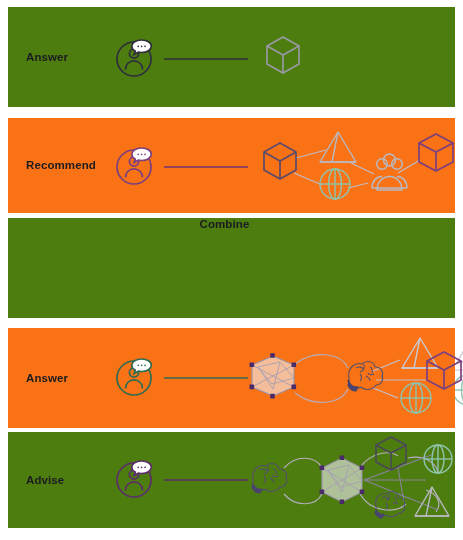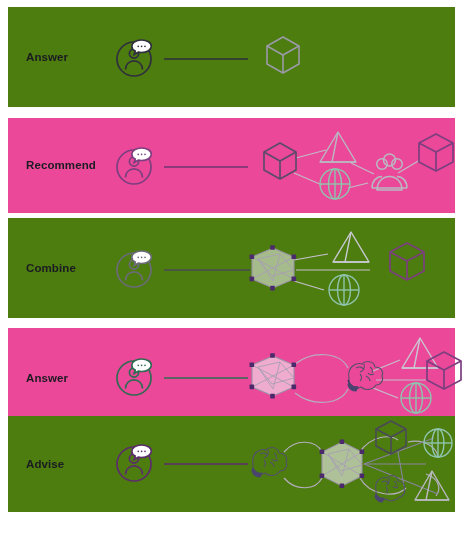--- a/index.html
+++ b/index.html
@@ -12,21 +12,21 @@
   #page{position:relative;width:463px;height:540px;}
 
   .row{
     position:absolute;
     left:8px;
     width:447px;
     display:flex;
     align-items:center;
   }
   .row.shaded{background:#4d7c0f;}
-  .row.plain{background:#ec4899;}
+  .row.plain{background:#f97316;}
 
   .row-label{
     width:100px;
     padding-left:18px;
     box-sizing:border-box;
     font-size:11.5px;
     font-weight:bold;
     color:#1b1b22;
     letter-spacing:0.1px;
     line-height:1.1;
@@ -124,21 +124,21 @@
 
         <g stroke="#7b3f7f" stroke-width="1.7" fill="none" stroke-linejoin="round">
           <path d="M311 25l17-9 17 9v19l-17 9-17-9z"></path>
           <path d="M311 25l17 9 17-9"></path>
           <path d="M328 34v19"></path>
         </g>
       </svg>
     </div>
   </div>
 
-  <div class="row shaded" style="top:218px;height:100px;">
+  <div class="row shaded" style="top:218px;height:100px;flex-direction:column;">
     <div class="row-label">Combine</div>
     <div class="row-figure">
       <svg width="347" height="100" viewBox="0 0 347 100" fill="none">
         <g stroke="#6b6b78" stroke-width="1.7" fill="none">
           <circle cx="26" cy="52" r="17"></circle>
           <circle cx="26" cy="46.5" r="4.6"></circle>
           <path d="M17.5 62.5c0-5.2 3.8-8.6 8.5-8.6s8.5 3.4 8.5 8.6"></path>
           <path d="M33.5 33c5.6 0 9.8 2.6 9.8 6.2s-4.2 6.3-9.8 6.3c-1.2 0-2.3-.1-3.3-.3l-4.1 2.2 1.1-3.3c-2.1-1.1-3.4-2.9-3.4-4.9 0-3.6 4.1-6.2 9.7-6.2z" fill="#ffffff"></path>
           <circle cx="30.2" cy="39.3" r="0.85" fill="#6b6b78" stroke="none"></circle>
           <circle cx="33.6" cy="39.3" r="0.85" fill="#6b6b78" stroke="none"></circle>
@@ -270,21 +270,21 @@
       <svg width="347" height="100" viewBox="0 0 347 100" fill="none" style="overflow:visible;">
         <g stroke="#7b3f7f" stroke-width="1.7" fill="none" stroke-linejoin="round">
           <path d="M319 33l17-9 17 9v19l-17 9-17-9z"></path>
           <path d="M319 33l17 9 17-9"></path>
           <path d="M336 42v19"></path>
         </g>
       </svg>
     </div>
   </div>
 
-  <div class="row shaded" style="top:416px;height:96px;">
+  <div class="row shaded" style="top:432px;height:96px;">
     <div class="row-label">Advise</div>
     <div class="row-figure">
       <svg width="347" height="96" viewBox="0 0 347 96" fill="none">
         <g stroke="#5c2d6b" stroke-width="1.7" fill="none">
           <circle cx="26" cy="48" r="17"></circle>
           <circle cx="26" cy="42.5" r="4.6"></circle>
           <path d="M17.5 58.5c0-5.2 3.8-8.6 8.5-8.6s8.5 3.4 8.5 8.6"></path>
           <path d="M33.5 29c5.6 0 9.8 2.6 9.8 6.2s-4.2 6.3-9.8 6.3c-1.2 0-2.3-.1-3.3-.3l-4.1 2.2 1.1-3.3c-2.1-1.1-3.4-2.9-3.4-4.9 0-3.6 4.1-6.2 9.7-6.2z" fill="#ffffff"></path>
           <circle cx="30.2" cy="35.3" r="0.85" fill="#5c2d6b" stroke="none"></circle>
           <circle cx="33.6" cy="35.3" r="0.85" fill="#5c2d6b" stroke="none"></circle>

